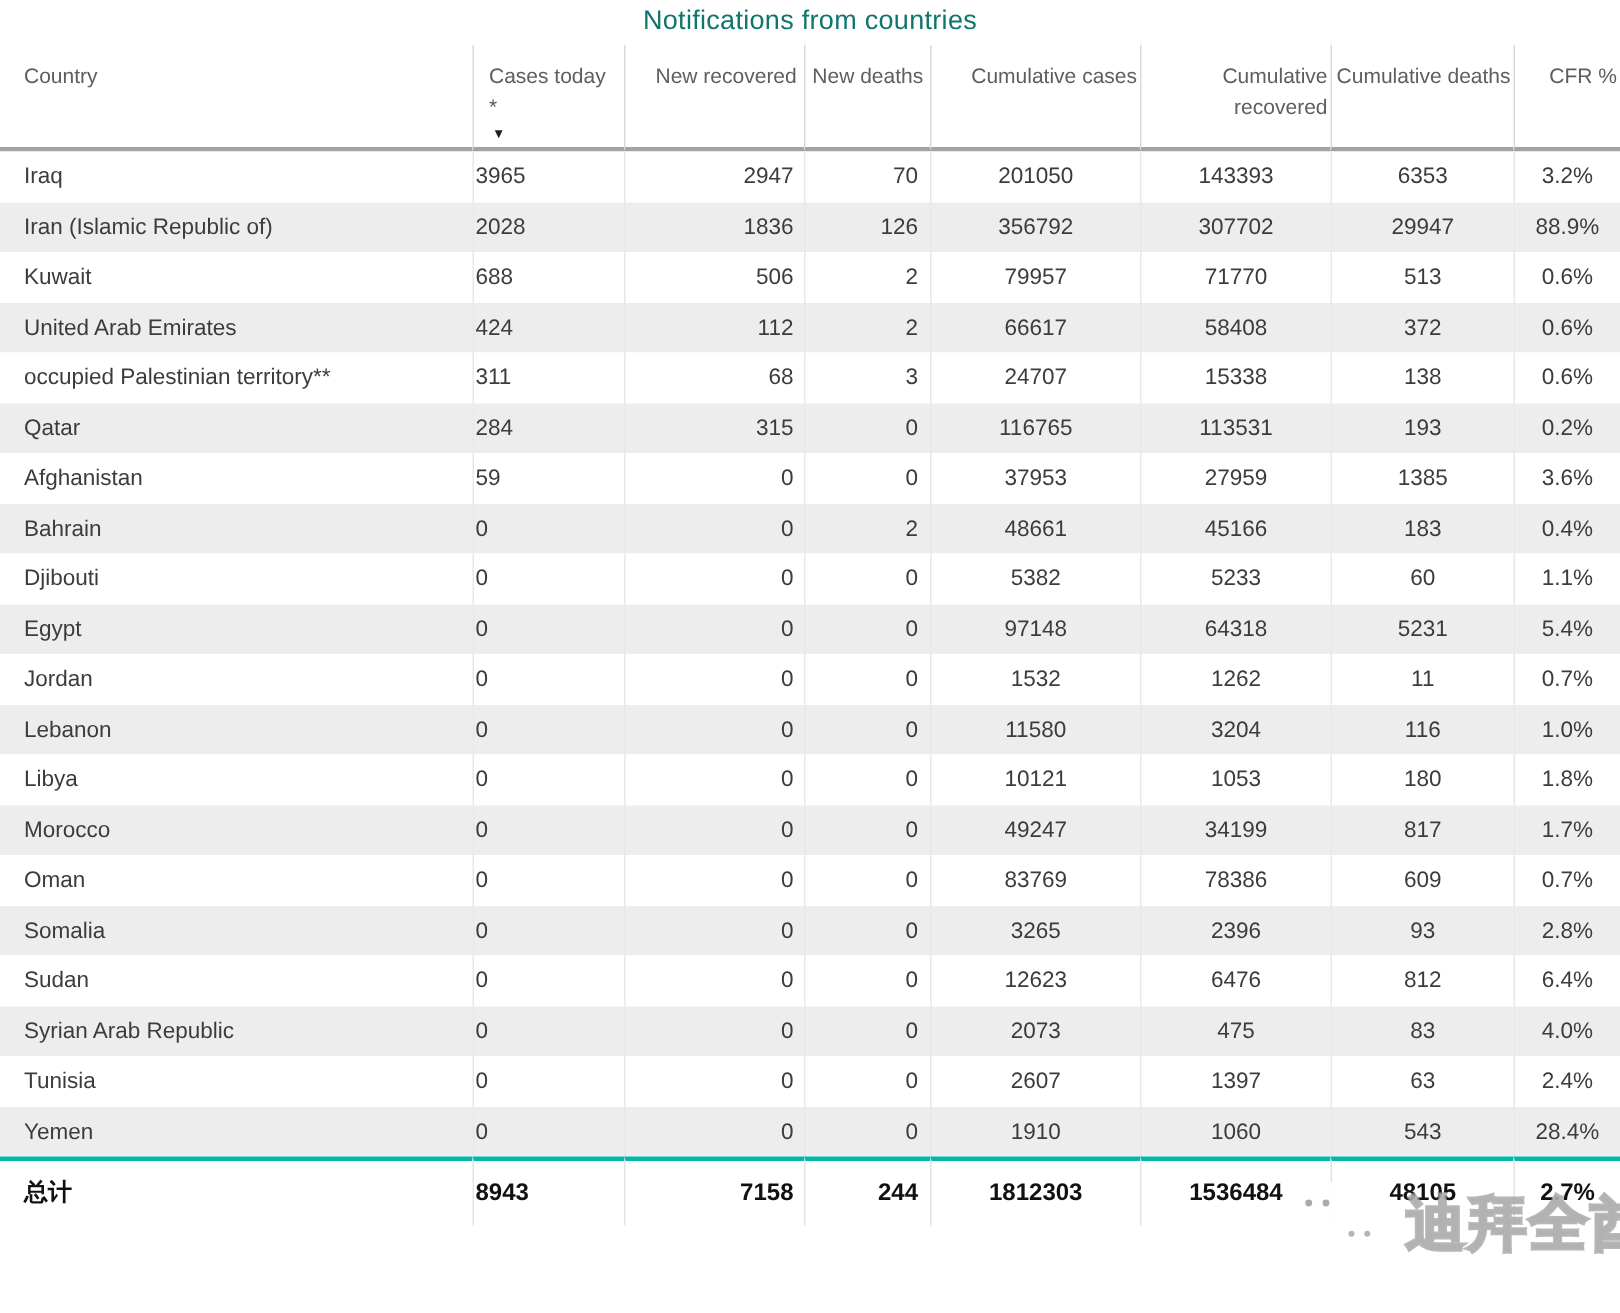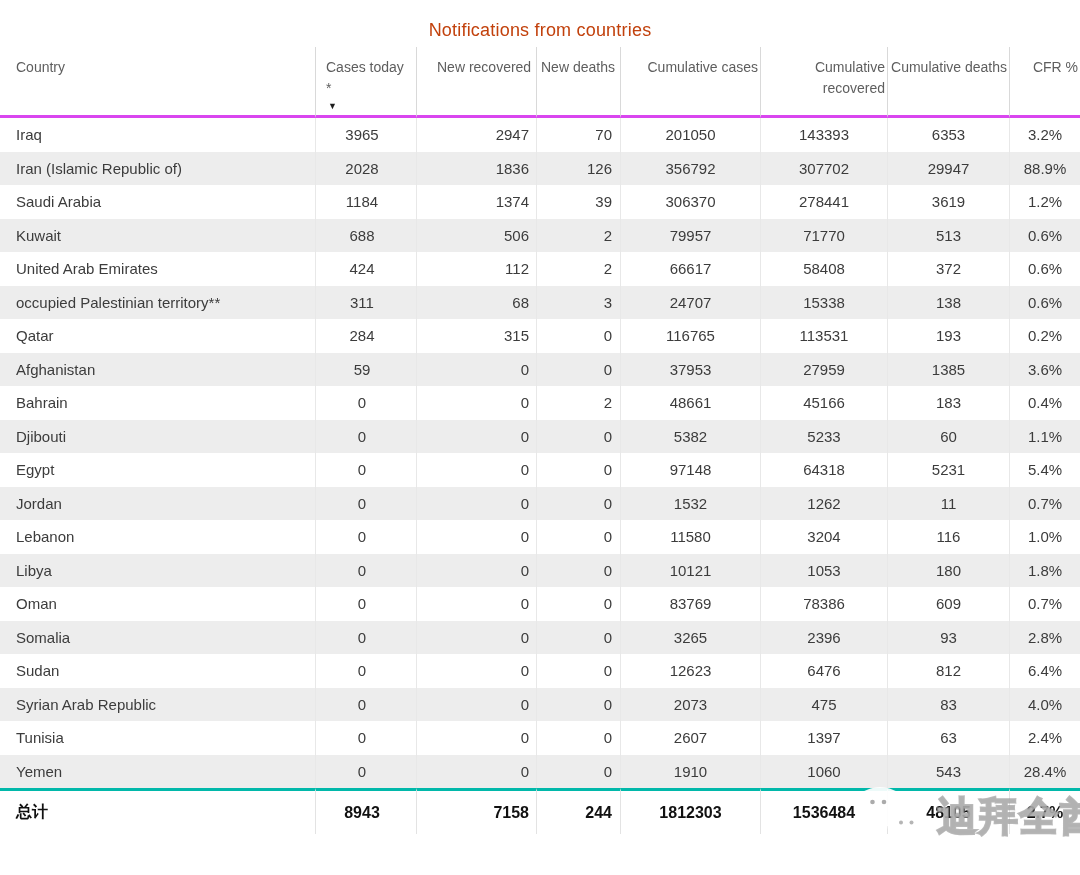--- a/index.html
+++ b/index.html
@@ -6,45 +6,45 @@
     margin: 0; padding: 0;
     width: 1080px; height: 875px;
     background: #ffffff;
     overflow: hidden;
     font-family: "Liberation Sans", "DejaVu Sans", sans-serif;
   }
   .stage { position: relative; width: 1080px; height: 875px; }
 
   .chart-title {
     height: 27px;
-    padding-top: 20px;
+    padding-top: 3px;
     text-align: center;
     font-size: 18px;
-    color: #c2410c;
+    color: #0f766e;
     letter-spacing: 0.2px;
   }
 
   table.pbi {
     width: 1080px;
     table-layout: fixed;
     border-collapse: separate;
     border-spacing: 0;
   }
 
   
   thead th {
     font-weight: normal;
     font-size: 14px;
     color: #5e5e5e;
     vertical-align: top;
     padding-top: 10px;
     padding-bottom: 4px;
     line-height: 21px;
     height: 46px;
-    border-bottom: 3px solid #d946ef;
+    border-bottom: 3px solid #a3a3a3;
     background: #ffffff;
   }
   thead th:not(.c0) { border-left: 1px solid #d9d9d9; }
   thead th .hlabel { display: inline-block; }
   thead th .sort {
     display: block;
     font-size: 9px;
     line-height: 10px;
     color: #1d1d1d;
     margin-top: 2px;
@@ -71,28 +71,28 @@
     font-weight: bold;
     color: #111111;
     border-top: 3px solid #01b8aa;
     background: #ffffff;
     white-space: nowrap;
   }
   tfoot td:not(.c0) { border-left: 1px solid #e3e3e3; }
 
   
   .c0 { text-align: left;  padding-left: 16px; }
-  .c1 { text-align: center; padding-right: 9px; }
+  .c1 { text-align: left; padding-right: 9px; }
   .c2 { text-align: right; padding-right: 7px; }
   .c3 { text-align: right; padding-right: 8px; }
   .c4, .c5, .c6, .c7 { text-align: center; }
 
   thead th.c1 { text-align: left; padding-left: 10px; padding-right: 4px; }
   thead th.c2 { text-align: left; padding-left: 20px;  padding-right: 4px; }
-  thead th.c3 { text-align: left; padding-left: 4px;  padding-right: 4px; }
+  thead th.c3 { text-align: center; padding-left: 4px;  padding-right: 4px; }
   thead th.c4, thead th.c5, thead th.c6, thead th.c7 { text-align: right; padding-left: 2px; padding-right: 2px; }
 
   
   .watermark {
     position: absolute;
     left: 853px;
     top: 783px;
     display: flex;
     align-items: center;
     pointer-events: none;
@@ -155,30 +155,20 @@
           <td class="c0">Iran (Islamic Republic of)</td>
           <td class="c1">2028</td>
           <td class="c2">1836</td>
           <td class="c3">126</td>
           <td class="c4">356792</td>
           <td class="c5">307702</td>
           <td class="c6">29947</td>
           <td class="c7">88.9%</td>
         </tr>
         <tr>
-          <td class="c0">Saudi Arabia</td>
-          <td class="c1">1184</td>
-          <td class="c2">1374</td>
-          <td class="c3">39</td>
-          <td class="c4">306370</td>
-          <td class="c5">278441</td>
-          <td class="c6">3619</td>
-          <td class="c7">1.2%</td>
-        </tr>
-        <tr>
           <td class="c0">Kuwait</td>
           <td class="c1">688</td>
           <td class="c2">506</td>
           <td class="c3">2</td>
           <td class="c4">79957</td>
           <td class="c5">71770</td>
           <td class="c6">513</td>
           <td class="c7">0.6%</td>
         </tr>
         <tr>
@@ -273,20 +263,30 @@
         </tr>
         <tr>
           <td class="c0">Libya</td>
           <td class="c1">0</td>
           <td class="c2">0</td>
           <td class="c3">0</td>
           <td class="c4">10121</td>
           <td class="c5">1053</td>
           <td class="c6">180</td>
           <td class="c7">1.8%</td>
+        </tr>
+        <tr>
+          <td class="c0">Morocco</td>
+          <td class="c1">0</td>
+          <td class="c2">0</td>
+          <td class="c3">0</td>
+          <td class="c4">49247</td>
+          <td class="c5">34199</td>
+          <td class="c6">817</td>
+          <td class="c7">1.7%</td>
         </tr>
         <tr>
           <td class="c0">Oman</td>
           <td class="c1">0</td>
           <td class="c2">0</td>
           <td class="c3">0</td>
           <td class="c4">83769</td>
           <td class="c5">78386</td>
           <td class="c6">609</td>
           <td class="c7">0.7%</td>

